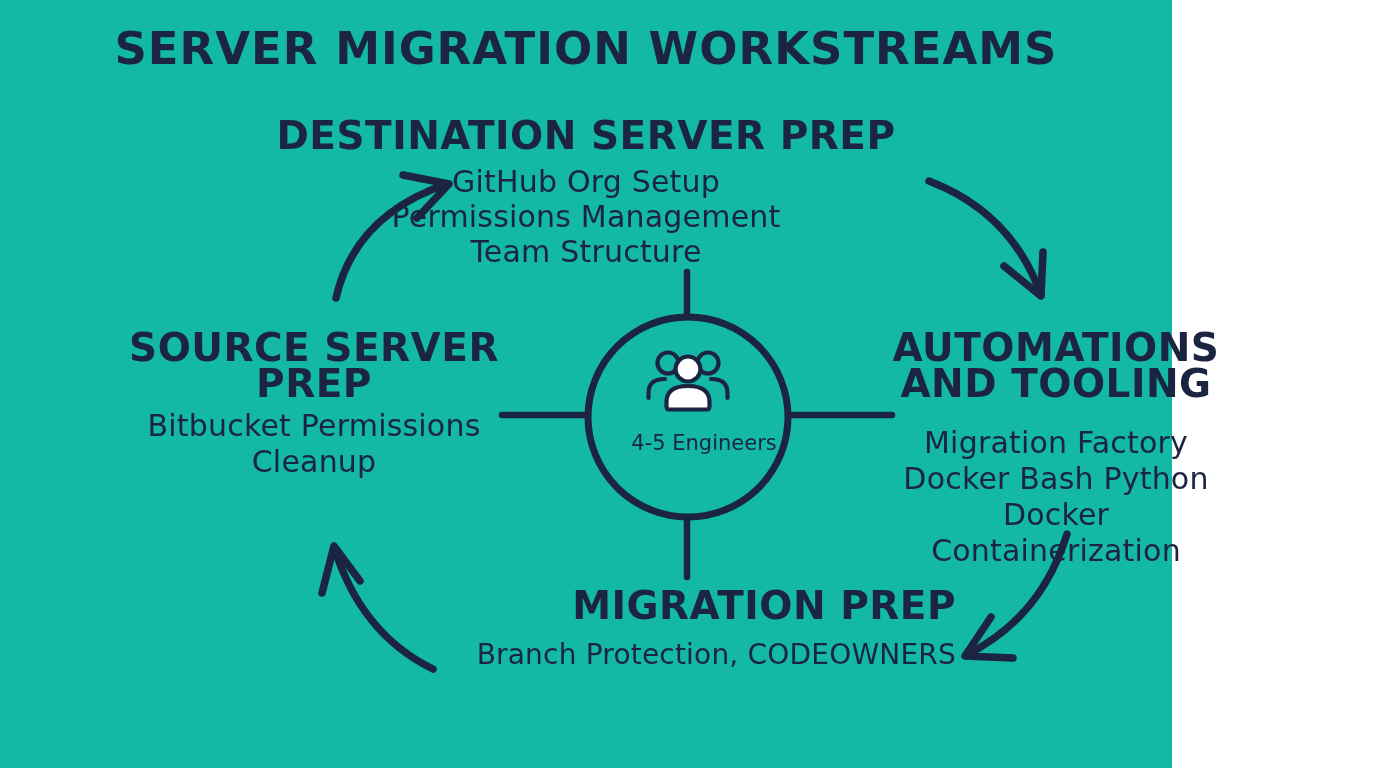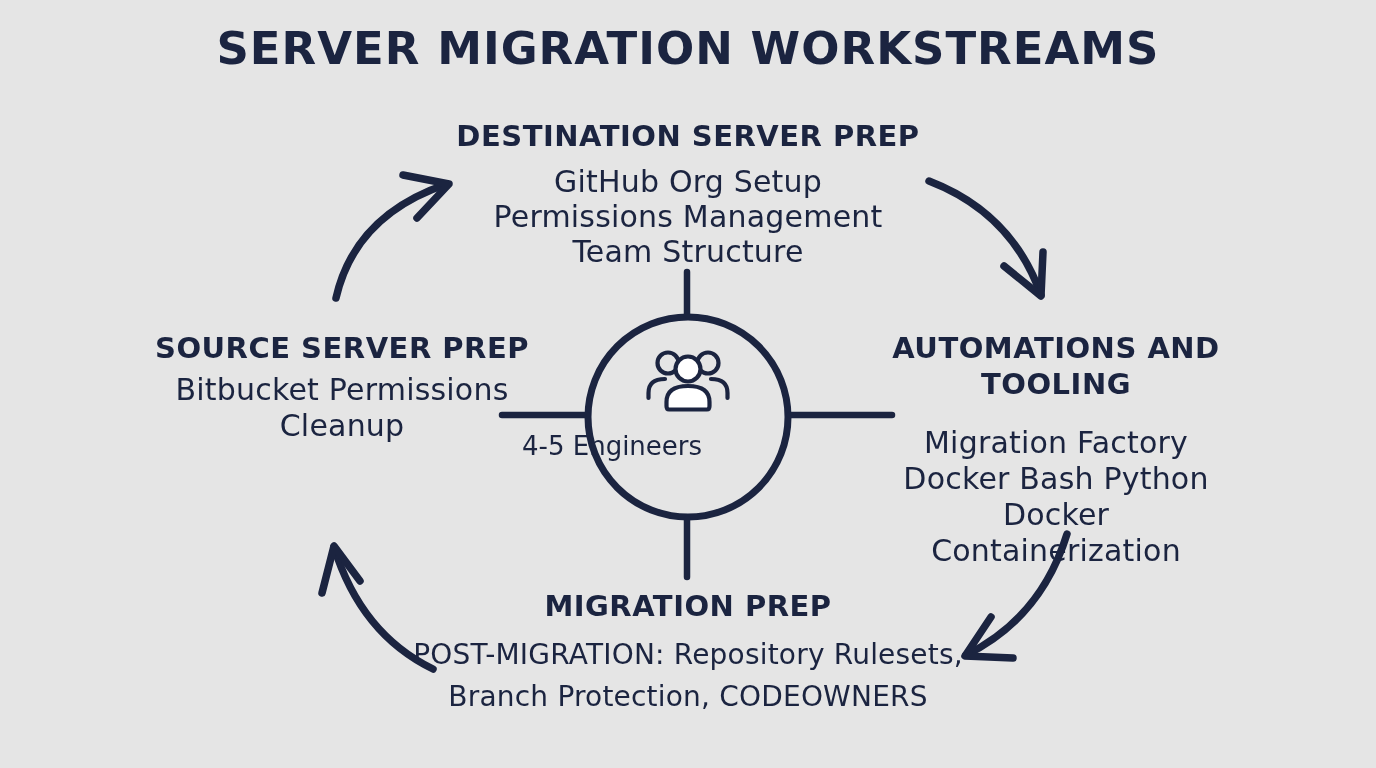--- a/index.html
+++ b/index.html
@@ -4,23 +4,23 @@
 <style>
   * { margin: 0; padding: 0; box-sizing: border-box; }
   html, body { width: 1376px; height: 768px; overflow: hidden; }
   body {
     background: #ffffff;
     font-family: "DejaVu Sans", sans-serif;
     color: #1b2440;
   }
   .canvas {
     position: relative;
-    width: 1376px;
+    width: 1172px;
     height: 768px;
-    background: #e5e5e5;
+    background: #14b8a6;
     text-decoration: underline;
   }
   .gfx {
     position: absolute;
     inset: 0;
     width: 1376px;
     height: 768px;
   }
   .gfx path, .gfx circle {
     stroke: #1b2440;
@@ -36,55 +36,55 @@
     text-align: center;
     font-size: 45px;
     font-weight: 800;
     letter-spacing: 1px;
   }
   .block {
     position: absolute;
     text-align: center;
   }
   .block .heading {
-    font-size: 29px;
+    font-size: 39px;
     font-weight: 800;
     letter-spacing: 0.5px;
     line-height: 36px;
   }
   .block .items {
     font-size: 30px;
     font-weight: 500;
     letter-spacing: 0.2px;
   }
   .block .items .item { line-height: 35px; }
 
   .block-top    { top: 118px; left: 50%; transform: translateX(-50%); width: 640px; }
   .block-top    .heading { margin-bottom: 10px; }
 
-  .block-left   { top: 330px; left: 140px; width: 404px; }
+  .block-left   { top: 330px; left: 112px; width: 404px; }
   .block-left   .heading { margin-bottom: 6px; }
   .block-left   .items .item { line-height: 36px; }
 
   .block-right  { top: 330px; left: 880px; width: 352px; }
   .block-right  .heading { margin-bottom: 23px; }
   .block-right  .items .item { line-height: 36px; }
 
-  .block-bottom { top: 588px; left: 50%; transform: translateX(-50%); width: 740px; }
+  .block-bottom { top: 588px; left: 50%; transform: translateX(-50%); width: 740px; text-align: right; }
   .block-bottom .heading { margin-bottom: 10px; }
   .block-bottom .items { font-size: 28px; }
   .block-bottom .items .item { line-height: 42px; }
 
   .center-label {
     position: absolute;
     top: 431px;
-    left: 522px;
+    left: 554px;
     width: 300px;
-    text-align: left;
-    font-size: 26px;
+    text-align: center;
+    font-size: 21px;
     font-weight: 500;
   }
   .team-icon-wrap {
     position: absolute;
     top: 350px;
     left: 645px;
     width: 86px;
     height: 62px;
   }
   .team-icon-wrap svg { width: 86px; height: 62px; }
@@ -146,21 +146,20 @@
     <div class="items">
       <div class="item">Migration Factory</div>
       <div class="item">Docker Bash Python</div>
       <div class="item">Docker Containerization</div>
     </div>
   </div>
 
   <div class="block block-bottom">
     <div class="heading">MIGRATION PREP</div>
     <div class="items">
-      <div class="item">POST-MIGRATION: Repository Rulesets,</div>
       <div class="item">Branch Protection, CODEOWNERS</div>
     </div>
   </div>
 
   <div class="team-icon-wrap">
     <svg viewBox="0 0 86 62">
       <circle cx="23" cy="13" r="10.5"></circle>
       <circle cx="63" cy="13" r="10.5"></circle>
       <path d="M 3.5 48 L 3.5 43 Q 3.5 29 20 29"></path>
       <path d="M 82.5 48 L 82.5 43 Q 82.5 29 66 29"></path>

